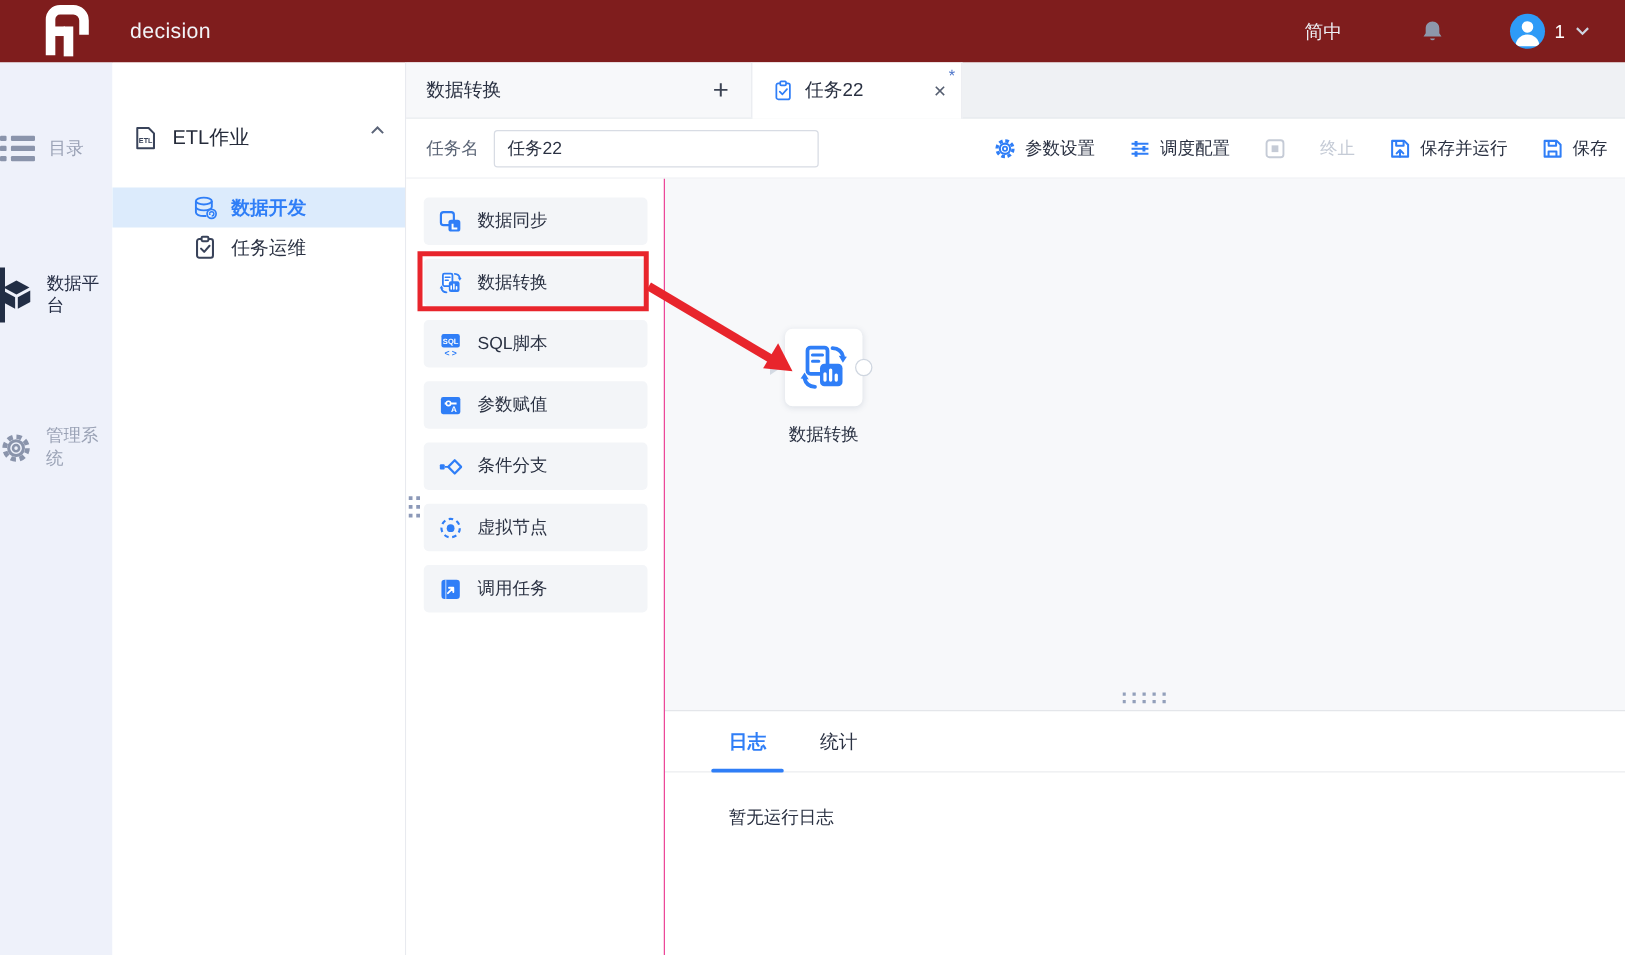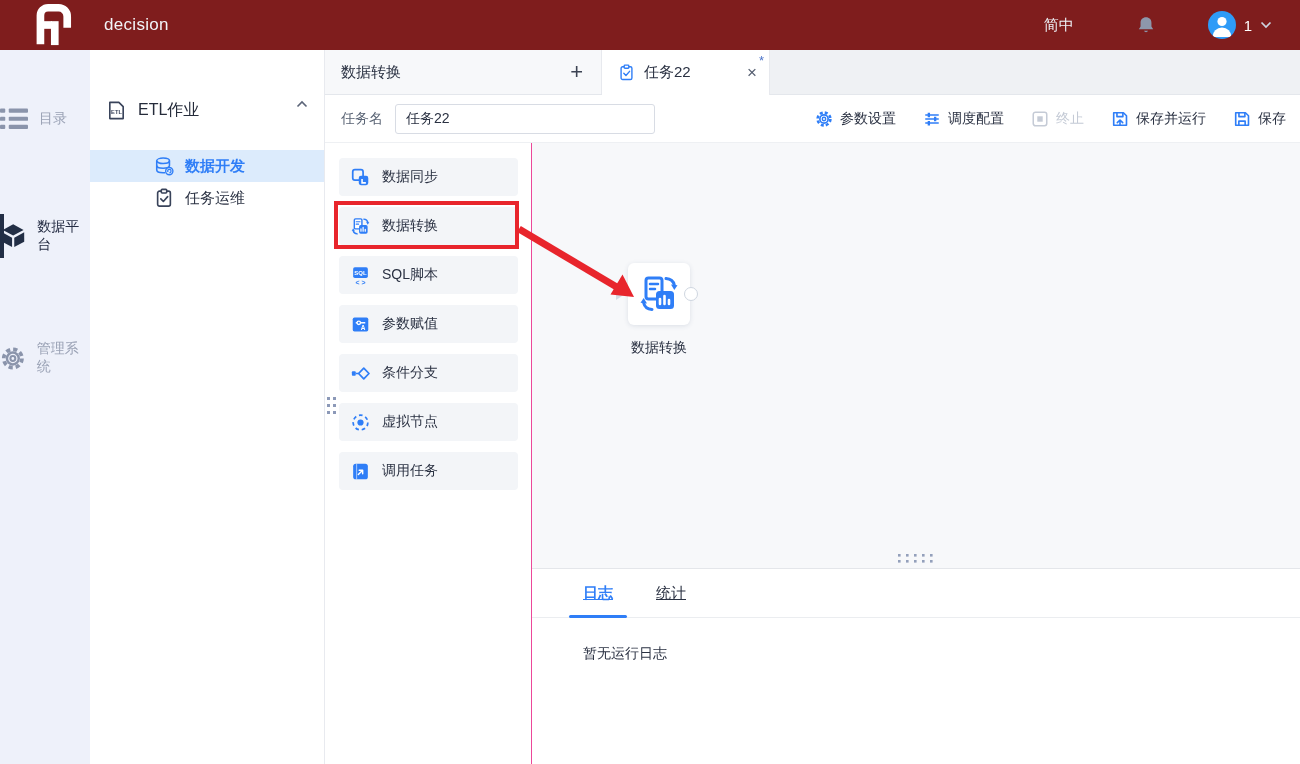--- a/index.html
+++ b/index.html
@@ -62,21 +62,21 @@
   
   .toolbar { height:48px; background:#fff; display:flex; align-items:center; flex:0 0 auto; padding:0 14px 0 16px; border-bottom:1px solid #eef0f3; }
   .tn-label { font-size:14px; color:#5a6475; }
   .tn-input { width:260px; height:30px; margin-left:12px; border:1px solid #d8dce4; border-radius:3px; font-size:14px; color:#2a3142; padding:0 10px; outline:none; font-family:inherit; }
   .tool-btns { margin-left:auto; display:flex; align-items:center; gap:27px; }
   .tool-btn { display:flex; align-items:flex-start; gap:7px; cursor:pointer; }
   .tool-btn .b-icon { width:18px; height:18px; color:#2f7ef7; }
   .tool-btn .b-label { font-size:14px; color:#2a3142; }
   .tool-btn.disabled { cursor:default; }
   .tool-btn.disabled .b-icon { color:#c5cbd6; }
-  .tool-btn.disabled .b-label { color:#c5cbd6; }
+  .tool-btn.disabled .b-label { color:#c5cbd6;margin-left:20px; }
 
   
   .workspace { flex:1; display:flex; min-height:0; }
   .palette { width:207px; background:#fff; border-right:1px solid #ec4899; flex:0 0 auto; padding:15px 14px; position:relative; }
   .pal-item { width:179px; height:38px; background:#f3f5f8; border-radius:4px; display:flex; align-items:center; padding:0 12px; margin-bottom:11px; cursor:grab; }
   .pal-item .p-icon { width:19px; height:19px; flex:0 0 auto; }
   .pal-item .p-label { font-size:14px; color:#2a3142; margin-left:12px; }
   .drag-handle { position:absolute; left:1px; top:252px; width:12px; height:26px; color:#8c99b8; cursor:ew-resize; }
 
   .canvas-col { flex:1; display:flex; flex-direction:column; min-width:0; }
@@ -84,21 +84,21 @@
   .node { position:absolute; left:96px; top:120px; width:62px; height:62px; background:#fff; border-radius:6px; box-shadow:0 1px 5px rgba(40,60,100,.13); display:flex; align-items:center; justify-content:center; cursor:move; }
   .node .n-icon { width:40px; height:40px; }
   .node-label { position:absolute; left:63px; top:196px; width:128px; text-align:center; font-size:14px; color:#2a3142; }
   .port-in { position:absolute; left:-12px; top:50%; margin-top:-6px; width:0; height:0; border-top:6px solid transparent; border-bottom:6px solid transparent; border-left:9px solid #d4dae3; }
   .port-out { position:absolute; right:-8px; top:50%; margin-top:-7px; width:14px; height:14px; border-radius:50%; background:#fff; border:1px solid #cfd6e0; }
   .resize-h { position:absolute; left:50%; bottom:3px; transform:translateX(-50%); width:36px; height:12px; color:#93a0bb; cursor:ns-resize; }
 
   
   .bottom-panel { height:196px; background:#fff; border-top:1px solid #e4e6ea; flex:0 0 auto; }
   .bp-tabs { height:49px; display:flex; align-items:center; gap:43px; padding-left:51px; border-bottom:1px solid #ebedf0; }
-  .bp-tab { position:relative; height:49px; display:flex; align-items:center; font-size:15px; color:#2a3142; cursor:pointer;text-decoration:underline; }
+  .bp-tab { position:relative; height:49px; display:flex; align-items:center; font-size:15px; color:#2a3142; cursor:pointer; }
   .bp-tab.active { color:#2f7ef7; font-weight:bold; }
   .bp-tab.active::after { content:""; position:absolute; left:-14px; right:-14px; bottom:0; height:3px; background:#2f7ef7; border-radius:2px; }
   .bp-empty { padding:27px 0 0 51px; font-size:14px; color:#2a3142; }
 
   
   .overlay { position:absolute; inset:0; pointer-events:none; z-index:60; }
 
   .hidden-defs { position:absolute; width:0; height:0; overflow:hidden; }
 </style>
 </head>

